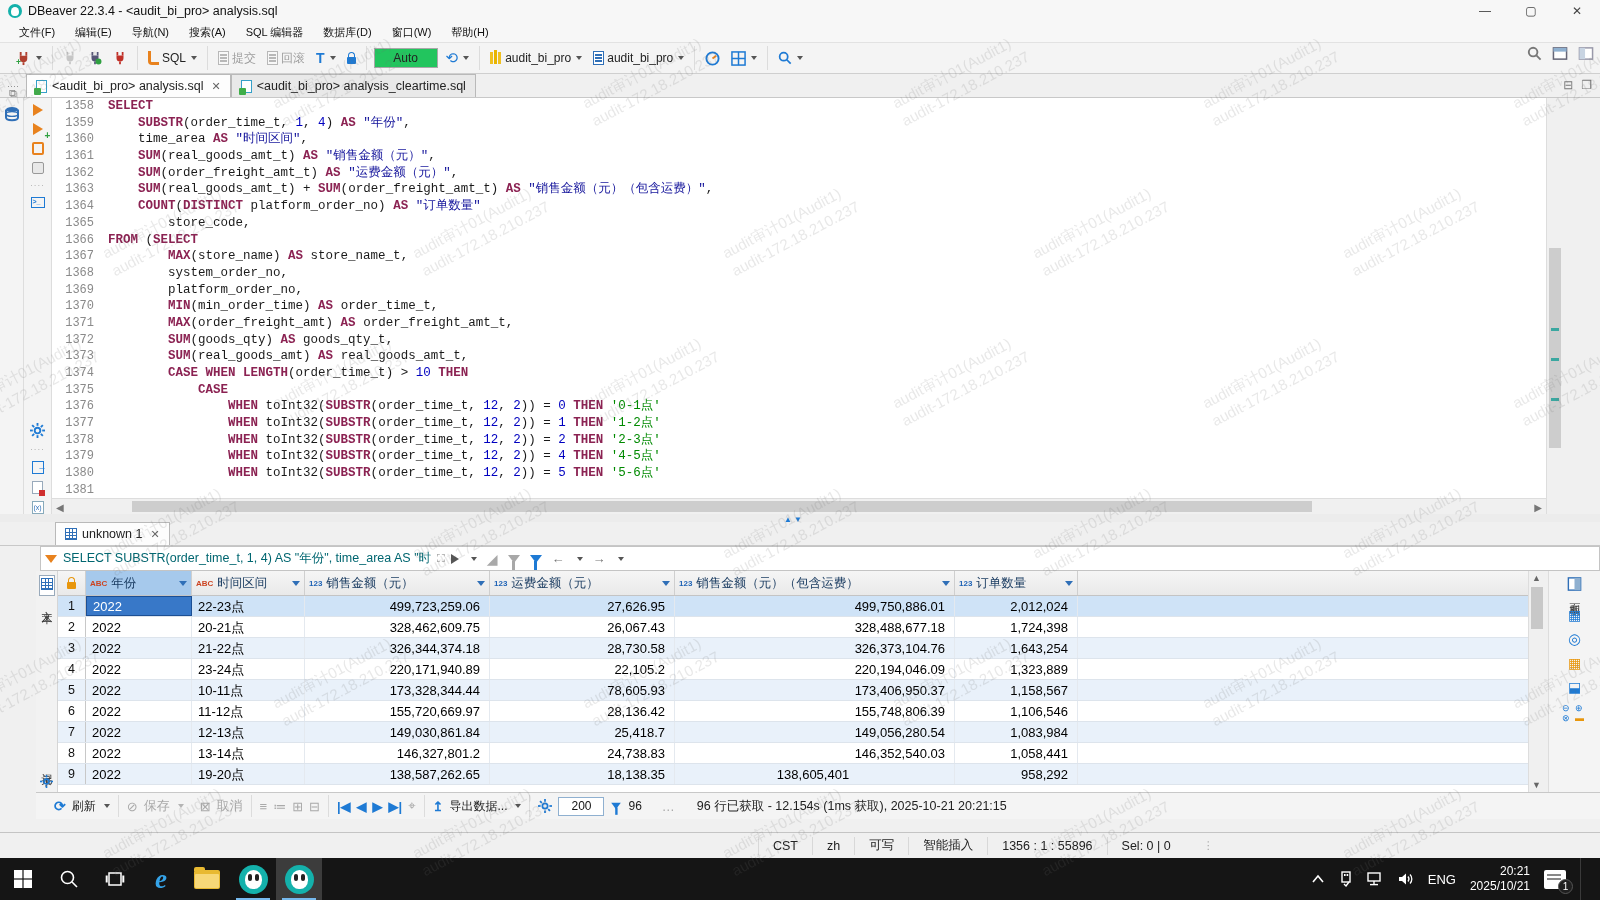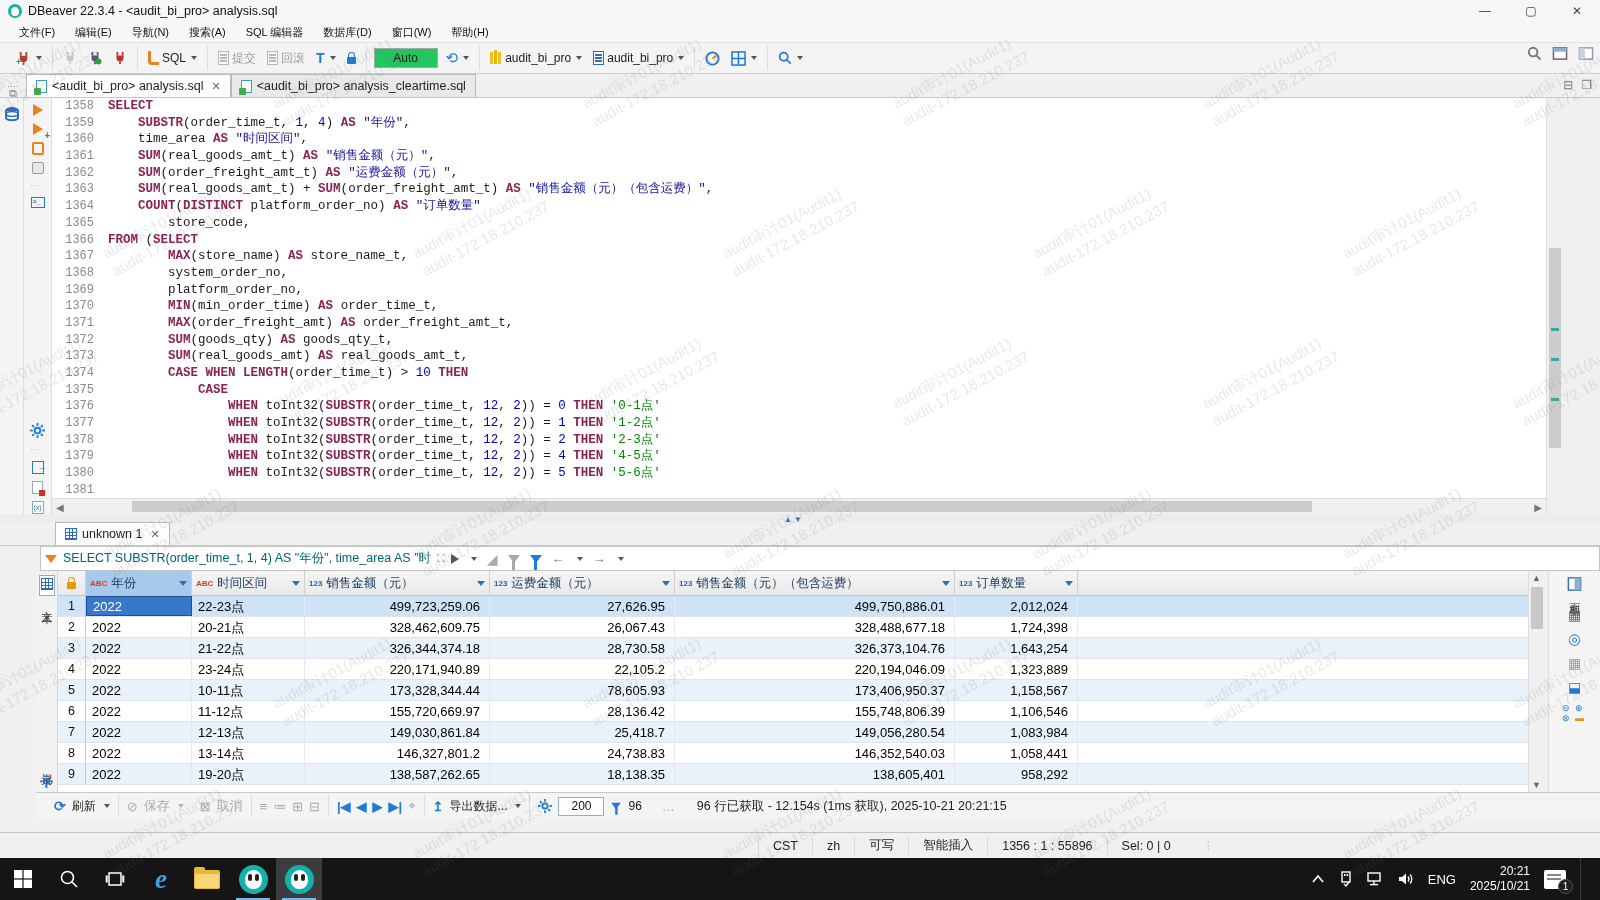--- a/index.html
+++ b/index.html
@@ -594,21 +594,21 @@
         <div class="gcell num" style="width: 185px;">24,738.83</div>
         <div class="gcell num" style="width: 280px;">146,352,540.03</div>
         <div class="gcell num" style="width: 123px;">1,058,441</div>
       </div>
       <div class="grow stripe">
         <div class="rnum">9</div>
         <div class="gcell" style="width: 106px;">2022</div>
         <div class="gcell" style="width: 113px;">19-20点</div>
         <div class="gcell num" style="width: 185px;">138,587,262.65</div>
         <div class="gcell num" style="width: 185px;">18,138.35</div>
-        <div class="gcell num" style="width: 280px;">138,605,401</div>
+        <div class="gcell num" style="width: 280px; text-align: center;">138,605,401</div>
         <div class="gcell num" style="width: 123px;">958,292</div>
       </div>
     </div>
 </div>
 
 <div id="r-vscroll">
   <span class="scroll-arrow" style="top:2px;">▲</span>
   <div class="thumb"></div>
   <span class="scroll-arrow" style="bottom:2px;">▼</span>
 </div>

